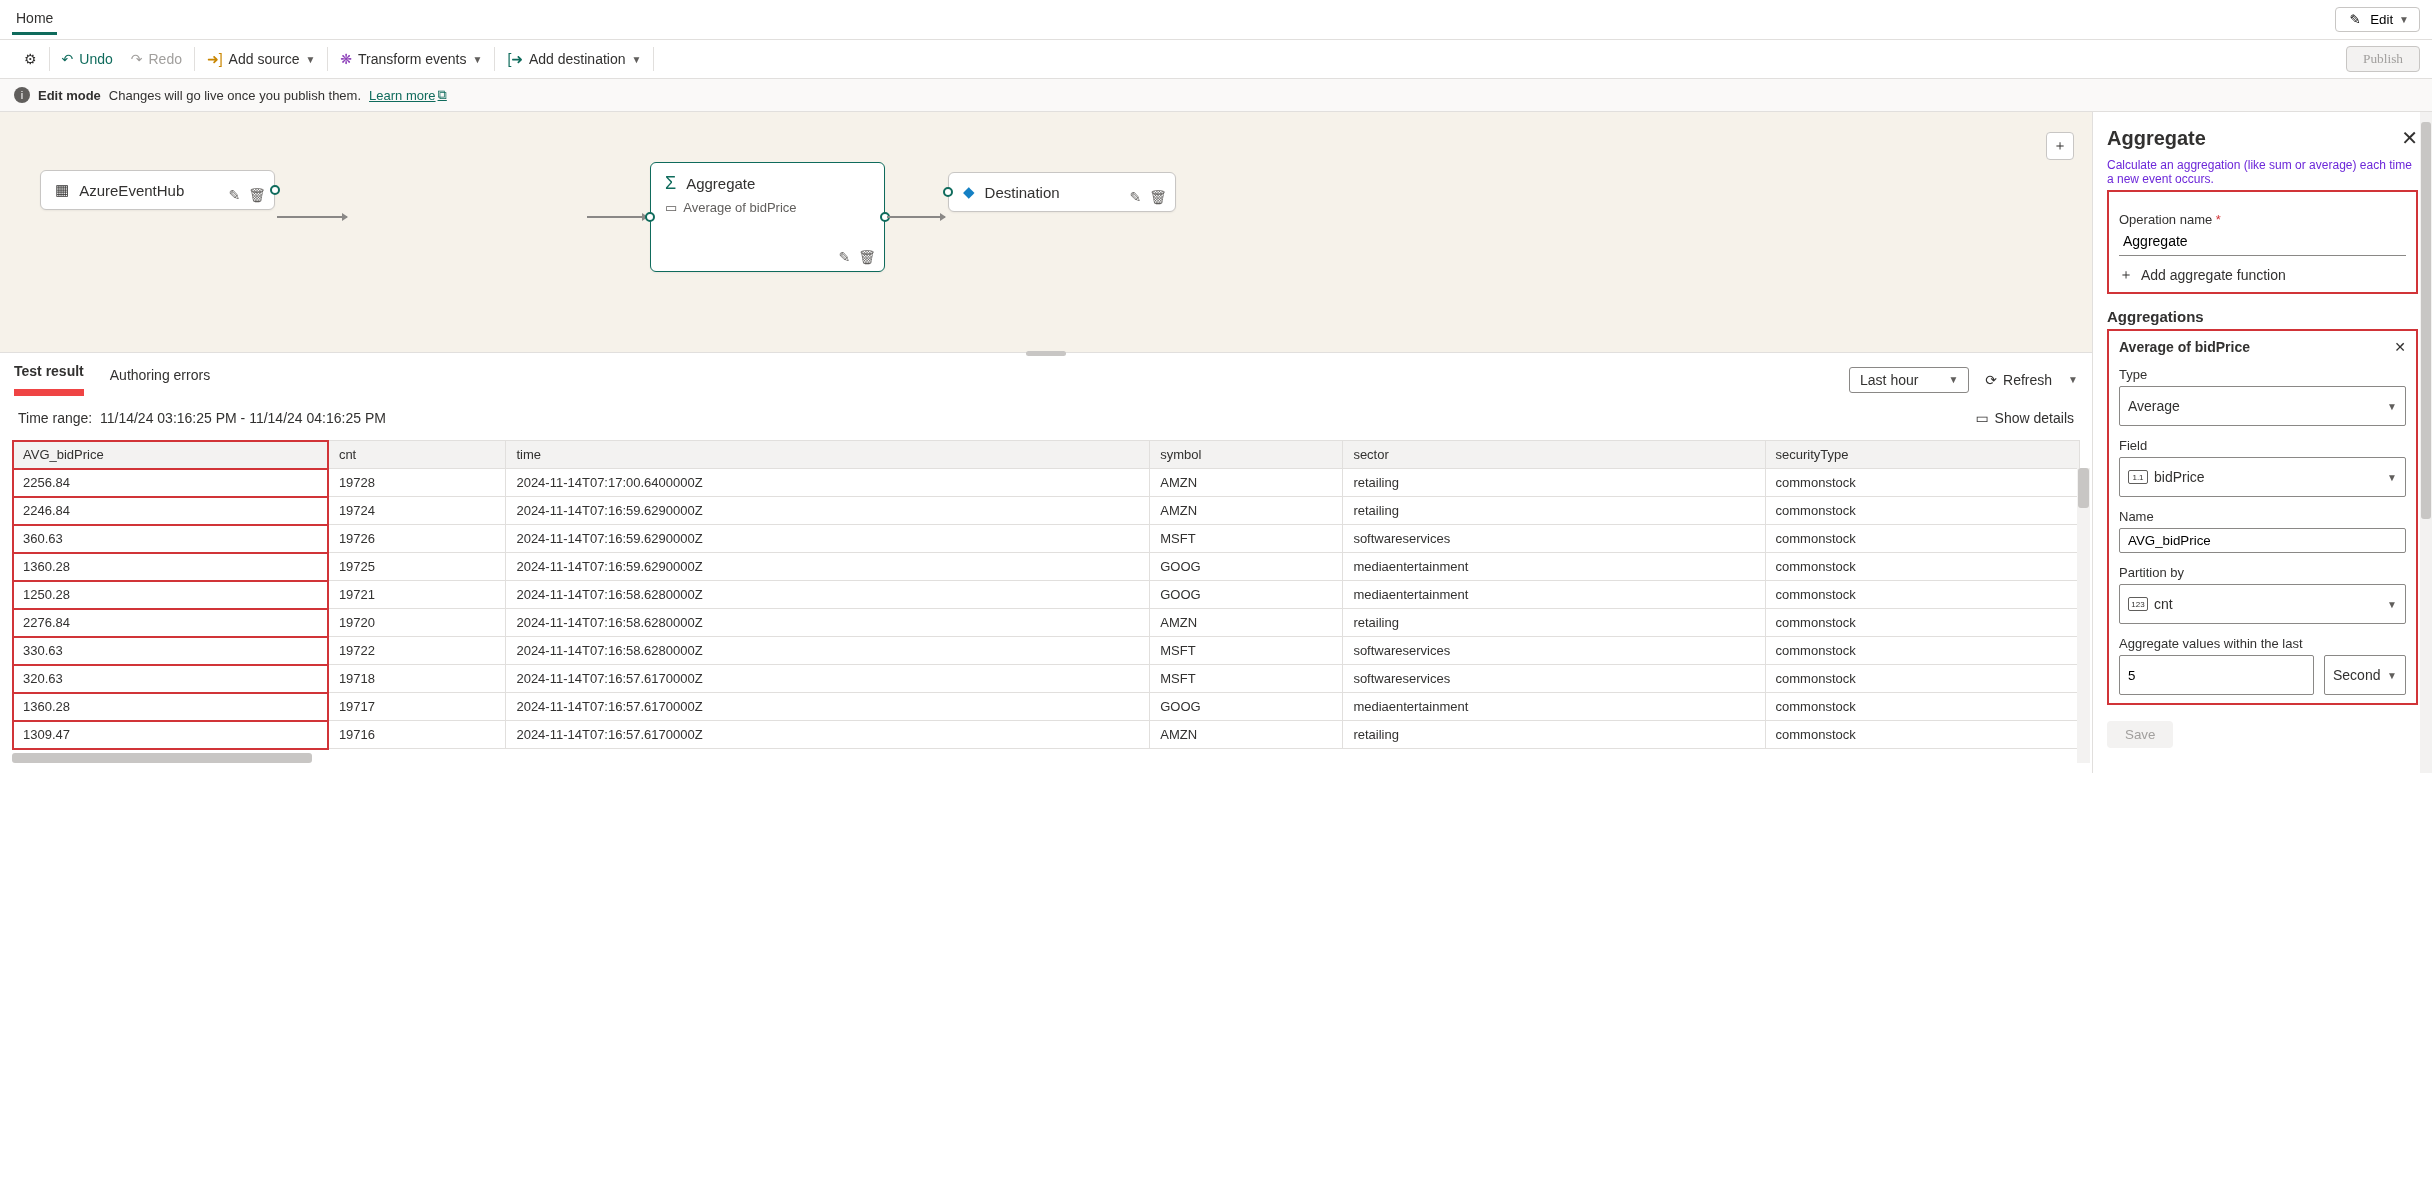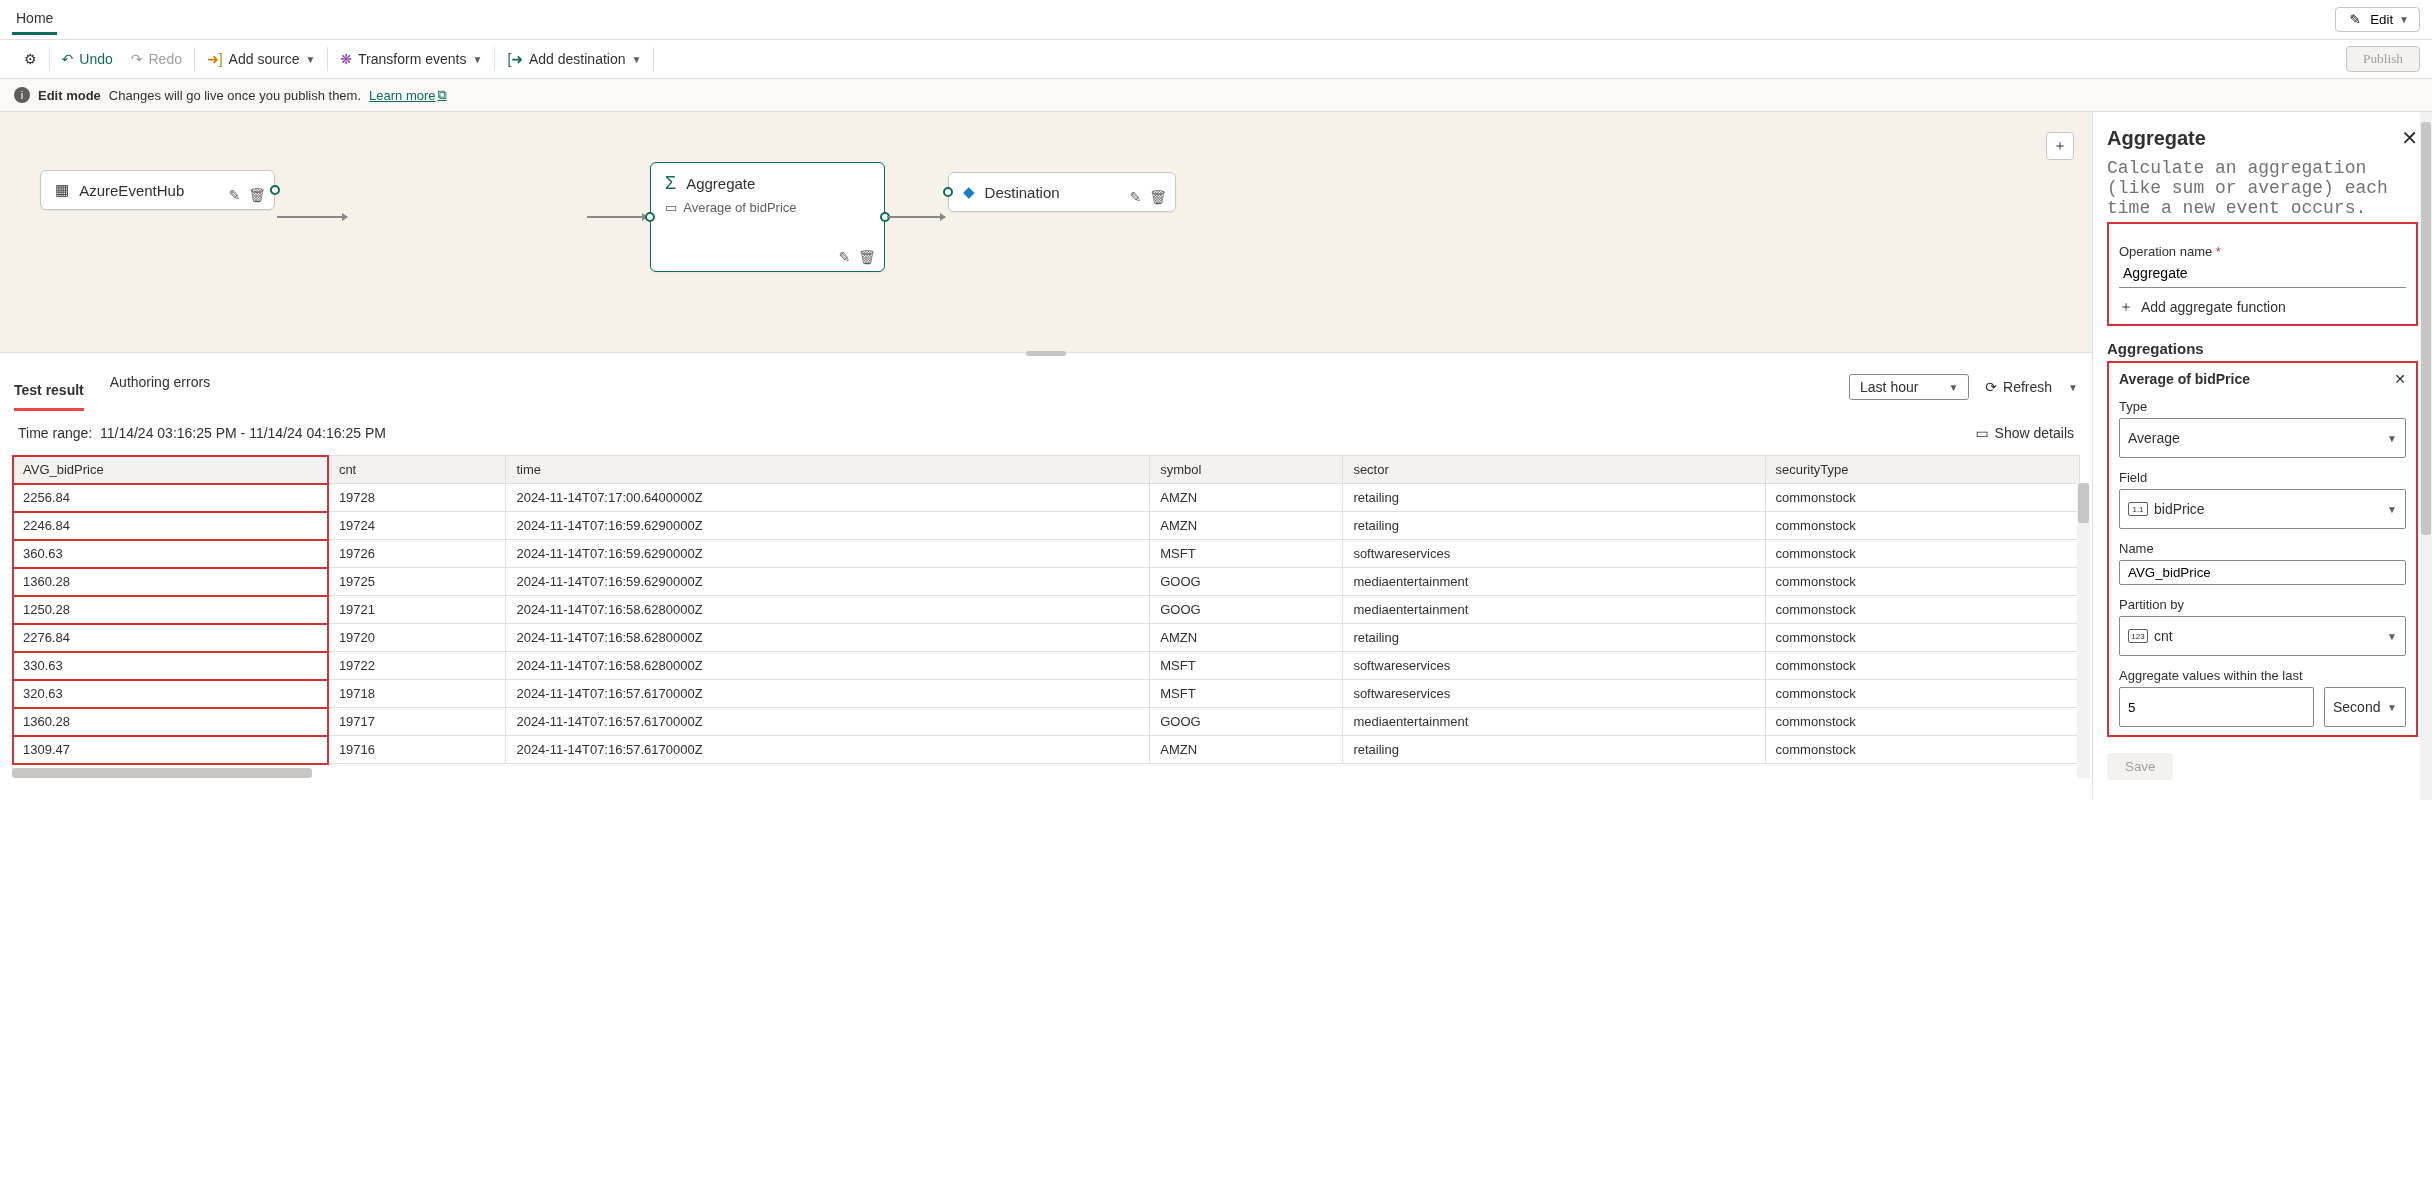--- a/index.html
+++ b/index.html
@@ -33,39 +33,39 @@
     .port { width:10px; height:10px; border:2px solid #0f6b5c; background:#fff; border-radius:50%; position:absolute; }
     .port.out { right:-6px; top:50%; transform:translateY(-50%); }
     .port.in { left:-6px; top:50%; transform:translateY(-50%); }
     .edge { position:absolute; height:2px; background:#8a8886; }
     .edge::after { content:""; position:absolute; right:-1px; top:-3px; border-left:6px solid #8a8886; border-top:4px solid transparent; border-bottom:4px solid transparent; }
     .plus-btn { position:absolute; right:18px; top:20px; width:28px; height:28px; border:1px solid #c8c6c4; background:#fff; border-radius:4px; display:flex; align-items:center; justify-content:center; cursor:pointer; }
     .handle { position:absolute; left:50%; bottom:-4px; width:40px; height:5px; background:#c8c6c4; border-radius:3px; transform:translateX(-50%); }
 
     .tabsrow { display:flex; align-items:center; padding:10px 14px 0; border-top:1px solid #e1dfdd; gap:26px; }
     .tab { padding-bottom:10px; cursor:pointer; }
-    .tab.active { font-weight:600; border-bottom:3px solid #ef4444;margin-top:19px; }
+    .tab.active { font-weight:600; border-bottom:7px solid #ef4444; }
     .tabsrow .right { margin-left:auto; display:flex; align-items:center; gap:14px; }
     .dd { border:1px solid #8a8886; padding:4px 10px; border-radius:3px; display:flex; align-items:center; gap:30px; cursor:pointer; }
 
     .time-range { padding:14px 18px; display:flex; justify-content:space-between; align-items:center; }
     .show-details { display:flex; align-items:center; gap:6px; cursor:pointer; }
 
     .table-wrap { padding:0 12px 10px; position:relative; }
     table { border-collapse:collapse; width:100%; font-size:13px; }
     th, td { border:1px solid #e1dfdd; padding:6px 10px; text-align:left; }
     th { background:#f3f2f1; font-weight:400; }
     .col-hl { outline:2px solid #d13438; outline-offset:-1px; }
     .vtrack { position:absolute; right:2px; top:28px; width:13px; bottom:10px; background:#f3f2f1; }
     .vthumb { position:absolute; left:1px; width:11px; background:#c8c6c4; border-radius:3px; top:0; height:40px; }
     .hthumb { height:10px; width:300px; background:#c8c6c4; border-radius:3px; margin-top:4px; }
 
     .panel { width:340px; border-left:1px solid #e1dfdd; padding:14px 14px 20px; font-size:14px; }
     .panel h2 { font-size:20px; font-weight:600; display:flex; justify-content:space-between; align-items:center; }
-    .panel .desc { font-size:18px; color:#737373; margin-top:8px;font-family:Liberation Mono, monospace; }
+    .panel .desc { font-size:12px; color:#6d28d9; margin-top:8px; }
     .field-label { font-size:13px; margin-top:12px; }
     .req::after { content:" *"; color:#d13438; }
     .input { width:100%; border:none; border-bottom:1px solid #8a8886; padding:6px 4px; font-size:14px; outline:none; }
     .add-agg { margin-top:10px; display:flex; align-items:center; gap:8px; cursor:pointer; }
     .hl-box { border:2px solid #d13438; padding:8px 10px; margin-top:4px; }
     .panel h3 { font-size:15px; font-weight:600; margin-top:14px; }
     .agg-head { display:flex; justify-content:space-between; align-items:center; font-weight:600; }
     .sel-box { border:1px solid #8a8886; border-radius:2px; padding:11px 8px; display:flex; align-items:center; justify-content:space-between; margin-top:4px; cursor:pointer; }
     .row2 { display:flex; gap:10px; }
     .row2 .sel-box, .row2 .num-in { flex:1; }

